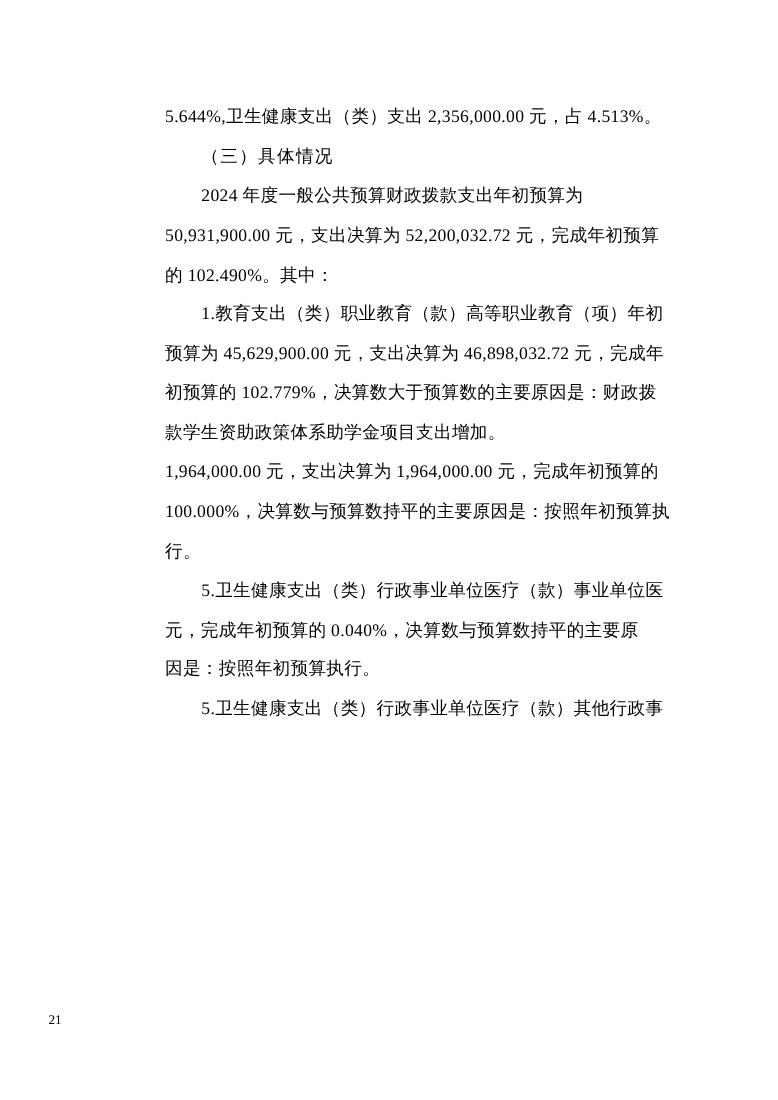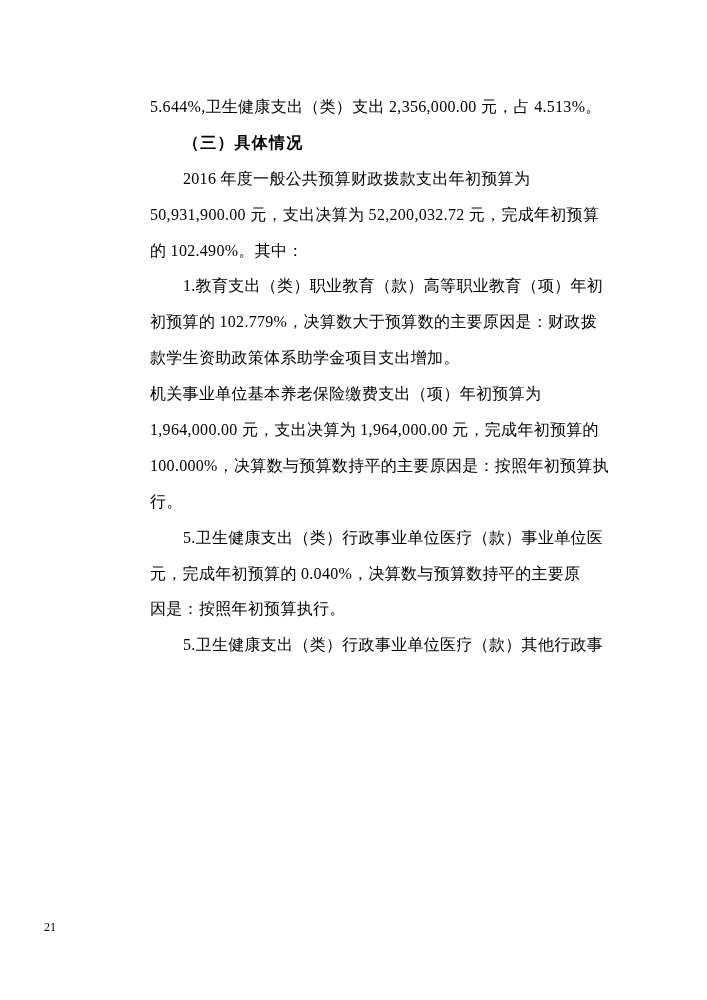--- a/index.html
+++ b/index.html
@@ -28,21 +28,21 @@
   }
   .para { margin: 0; padding: 0; }
   .line {
     white-space: nowrap;
     height: 35.9px;
   }
   .line.first {
     text-indent: 33px;
   }
   .para.heading .line {
-    font-weight: 700;
+    font-weight: 400;
     letter-spacing: 1.2px;
   }
   .page-footer {
     position: absolute;
     left: 0;
     right: 4px;
     top: 919px;
     text-align: left;
     font-size: 12px;
     line-height: 16px;
@@ -53,31 +53,31 @@
 
 <div class="page">
   <div class="text-block">
       <div class="para body">
         <div class="line">5.644%,卫生健康支出（类）支出 2,356,000.00 元，占 4.513%。</div>
       </div>
       <div class="para heading">
         <div class="line first">（三）具体情况</div>
       </div>
       <div class="para body">
-        <div class="line first">2016 年度一般公共预算财政拨款支出年初预算为</div>
+        <div class="line first">2024 年度一般公共预算财政拨款支出年初预算为</div>
         <div class="line">50,931,900.00 元，支出决算为 52,200,032.72 元，完成年初预算</div>
         <div class="line">的 102.490%。其中：</div>
       </div>
       <div class="para body">
         <div class="line first">1.教育支出（类）职业教育（款）高等职业教育（项）年初</div>
+        <div class="line">预算为 45,629,900.00 元，支出决算为 46,898,032.72 元，完成年</div>
         <div class="line">初预算的 102.779%，决算数大于预算数的主要原因是：财政拨</div>
         <div class="line">款学生资助政策体系助学金项目支出增加。</div>
       </div>
       <div class="para body">
-        <div class="line">机关事业单位基本养老保险缴费支出（项）年初预算为</div>
         <div class="line">1,964,000.00 元，支出决算为 1,964,000.00 元，完成年初预算的</div>
         <div class="line">100.000%，决算数与预算数持平的主要原因是：按照年初预算执</div>
         <div class="line">行。</div>
       </div>
       <div class="para body">
         <div class="line first">5.卫生健康支出（类）行政事业单位医疗（款）事业单位医</div>
         <div class="line">元，完成年初预算的 0.040%，决算数与预算数持平的主要原</div>
         <div class="line">因是：按照年初预算执行。</div>
       </div>
       <div class="para body">

